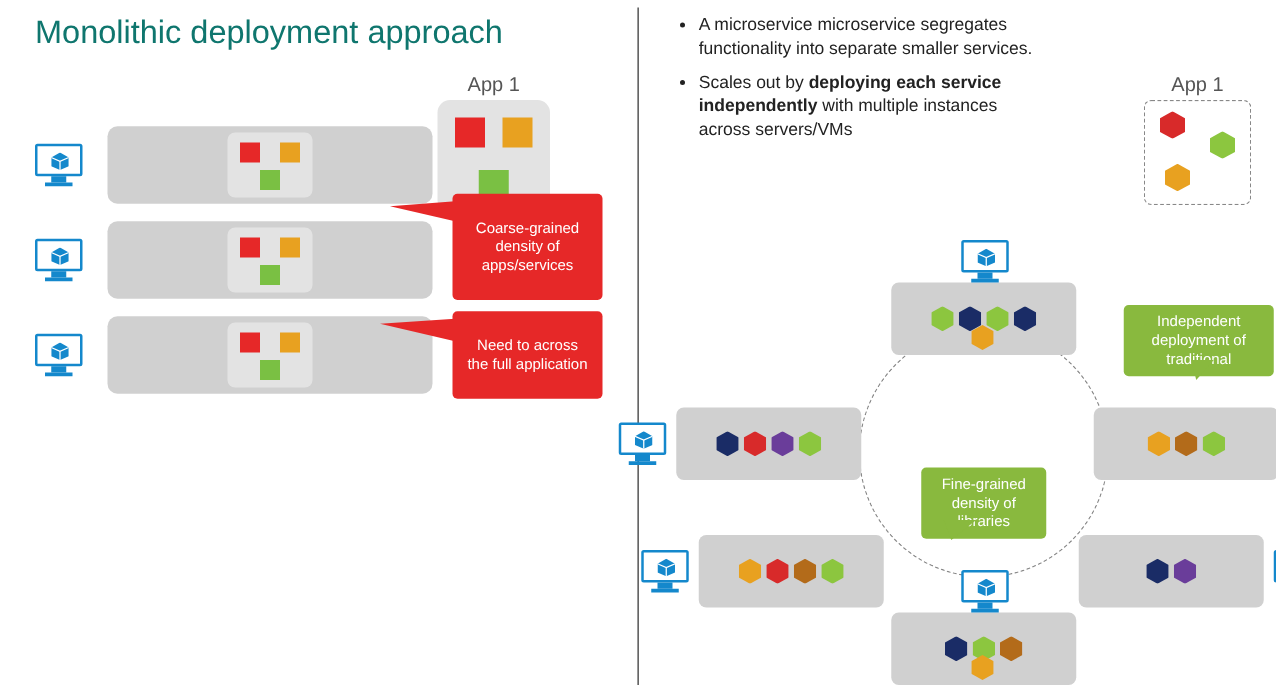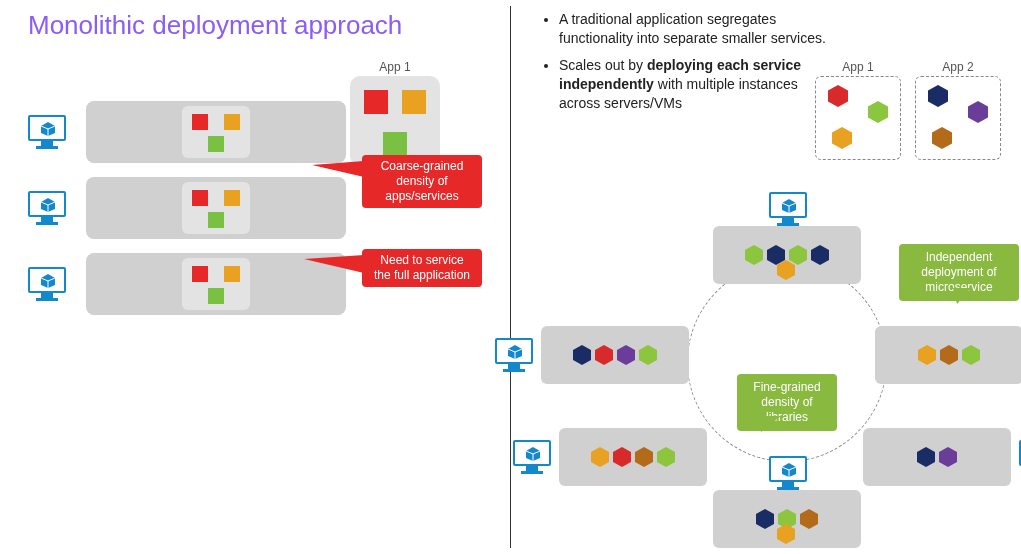--- a/index.html
+++ b/index.html
@@ -1,27 +1,27 @@
 <!DOCTYPE html>
 <html><head>
 <meta charset="utf-8">
 <style>
   * { box-sizing: border-box; margin: 0; padding: 0; }
   body { font-family: "Segoe UI", Arial, sans-serif; font-size: 14px; color: #333; width: 1021px; height: 554px; position: relative; background: #fff; }
   .page { display: flex; width: 100%; height: 100%; }
   .col { flex: 1; padding: 10px 18px 10px 28px; position: relative; }
   .divider { width: 1px; background: #333; margin: 6px 0; }
-  h1 { font-size: 26px; font-weight: 300; color: #8b5cf6; margin-bottom: 16px; }
+  h1 { font-size: 26px; font-weight: 300; color: #0f766e; margin-bottom: 16px; }
   ul.bullets { list-style: disc; padding-left: 20px; max-width: 290px; }
   ul.bullets li { margin-bottom: 8px; line-height: 1.35; font-size: 14px; color: #222; }
   .bold { font-weight: 700; }
 
   
   .mono-top { position: absolute; top: 60px; right: 70px; text-align: center; }
-  .app-label { font-size: 12px; color: #555; font-weight: 300; margin-bottom: 2px; }
+  .app-label { font-size: 16px; color: #555; font-weight: 300; margin-bottom: 2px; }
   .mono-box { width: 90px; height: 90px; background: #e3e3e3; border-radius: 10px; position: relative; text-align: center; }
   .sq { width: 24px; height: 24px; position: absolute; }
   .sq.red { background: #e62828; top:14px; left:14px; }
   .sq.yel { background: #e8a120; top:14px; right:14px; }
   .sq.grn { background: #7ac043; bottom:10px; left:33px; }
 
   
   .server-rows { margin-top: 60px; }
   .server-row { position: relative; margin-bottom: 14px; padding-left: 58px; }
   .server-box { width: 260px; height: 62px; background: #d0d0d0; border-radius: 8px; display: flex; align-items: center; justify-content: center; }
@@ -30,21 +30,21 @@
   .inner-app .sq.red { top:8px; left:10px; }
   .inner-app .sq.yel { top:8px; right:10px; }
   .inner-app .sq.grn { bottom:6px; left:26px; }
 
   .monitor { position: absolute; left: 0; top: 14px; width: 38px; height: 34px; }
   .monitor .screen { width: 38px; height: 26px; border: 2px solid #1488cc; border-radius: 2px; position: relative; background: #fff; }
   .monitor .cube { position:absolute; left:11px; top:5px; }
   .monitor .stand { width: 12px; height: 5px; background: #1488cc; margin: 0 auto; }
   .monitor .base { width: 22px; height: 3px; background: #1488cc; margin: 0 auto; }
 
-  .callout { background: #e62828; color: #fff; font-size: 12px; padding: 4px 10px; border-radius: 4px; width: 120px; text-align: center; position: absolute; line-height: 1.25; }
+  .callout { background: #e62828; color: #fff; font-size: 12px; padding: 20px 10px; border-radius: 4px; width: 120px; text-align: center; position: absolute; line-height: 1.25; }
   .callout.red1 { top: 54px; right: 10px; }
   .callout.red2 { top: 148px; right: 10px; }
   .pointer { position: absolute; width: 0; height: 0; }
   .pointer.p1 { border-right: 52px solid #e62828; border-top: 4px solid transparent; border-bottom: 12px solid transparent; top: 60px; right: 128px; }
   .pointer.p2 { border-right: 60px solid #e62828; border-top: 4px solid transparent; border-bottom: 14px solid transparent; top: 154px; right: 128px; }
 
   
   .micro-top { position: absolute; top: 60px; right: 20px; display: flex; gap: 14px; }
   .ms-group { text-align: center; }
   .ms-box { width: 86px; height: 84px; border: 1px dashed #888; border-radius: 6px; position: relative; }
@@ -157,51 +157,43 @@
             <div class="sq red"></div>
             <div class="sq yel"></div>
             <div class="sq grn"></div>
           </div>
         </div>
       </div>
 
       <div class="pointer p1"></div>
       <div class="callout red1">Coarse-grained density of apps/services</div>
       <div class="pointer p2"></div>
-      <div class="callout red2">Need to service the full application</div>
+      <div class="callout red2">Need to across the full application</div>
     </div>
   </div>
 
   <div class="divider"></div>
 
   <div class="col">
     <ul class="bullets">
-      <li>A traditional application segregates functionality into separate smaller services.</li>
+      <li>A microservice microservice segregates functionality into separate smaller services.</li>
       <li>
         <span>Scales out by </span><span class="bold">deploying each service independently</span><span> with multiple instances across servers/VMs</span>
       </li>
     </ul>
 
     <div class="micro-top">
       <div class="ms-group">
         <div class="app-label">App 1</div>
         <div class="ms-box a1">
           <div class="hex red h1"></div>
           <div class="hex grn h2"></div>
           <div class="hex yel h3"></div>
         </div>
       </div>
-      <div class="ms-group">
-        <div class="app-label">App 2</div>
-        <div class="ms-box a2">
-          <div class="hex blu h1"></div>
-          <div class="hex pur h2"></div>
-          <div class="hex brn h3"></div>
-        </div>
-      </div>
     </div>
 
     <div class="cluster">
       <div class="ring"></div>
 
       <div class="node n1">
         <div class="monitor">
             <div class="screen">
               <svg class="cube" width="14" height="14">
                 <polygon points="7,0 14,4 14,11 7,14 0,11 0,4" fill="#1488cc"></polygon>
@@ -278,17 +270,17 @@
             <div class="base"></div>
           </div>
         <div class="hex blu"></div>
         <div class="hex grn"></div>
         <div class="hex brn"></div>
         <div class="hex yel" style="position:absolute; bottom:4px; left:64px;"></div>
       </div>
 
       <div class="g-callout g1">Fine-grained density of libraries</div>
       <div class="g-pointer gp1"></div>
-      <div class="g-callout g2">Independent deployment of microservice</div>
+      <div class="g-callout g2">Independent deployment of traditional</div>
       <div class="g-pointer gp2"></div>
     </div>
   </div>
 </div>
 
 </body></html>

